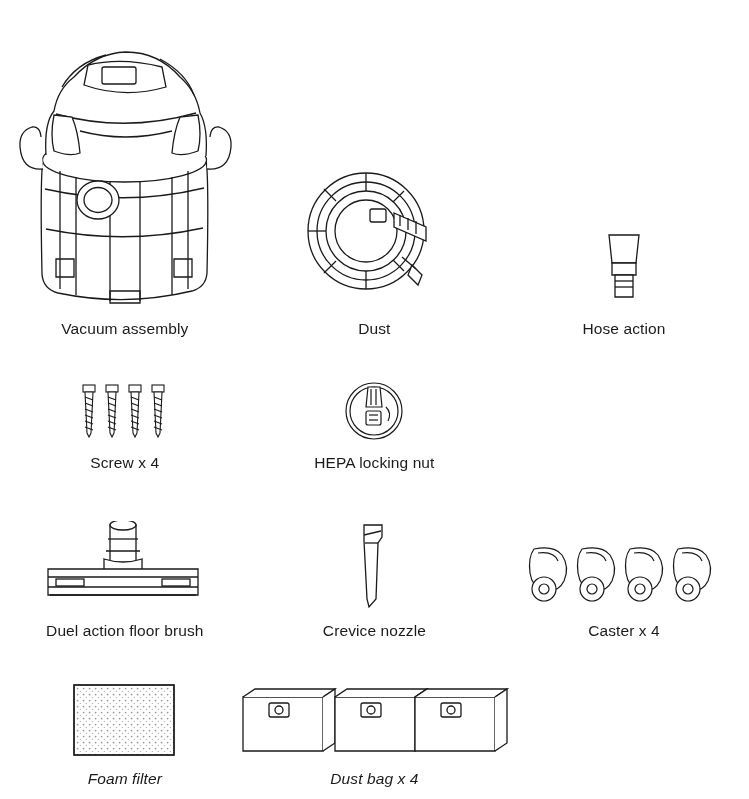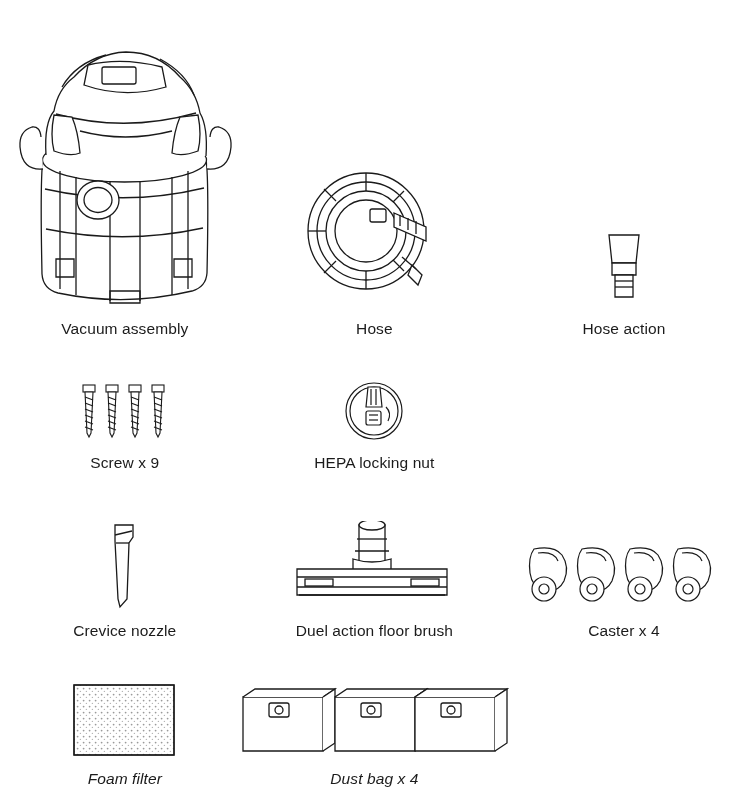--- a/index.html
+++ b/index.html
@@ -128,21 +128,21 @@
           <path d="M100 44 L132 58 L132 72 L100 58 Z" fill="#fff"></path>
           <path d="M106 46 L106 57"></path>
             <path d="M114 49 L114 61"></path>
             <path d="M122 52 L122 65"></path>
           <rect x="76" y="40" width="16" height="13" rx="2" fill="#fff"></rect>
 
           <path d="M118 96 L128 106 L124 116 L114 106 Z" fill="#fff"></path>
           <path d="M108 88 L122 100"></path>
         </svg>
       </div>
-      <div class="caption">Hose</div>
+      <div class="caption">Dust</div>
     </div>
 
     <div class="cell">
       <div class="art">
         <svg width="70" height="80" viewBox="0 0 70 80" fill="none" stroke="#1a1a1a" stroke-width="1.3">
           <path d="M20 6 L50 6 L47 34 L23 34 Z" fill="#fff"></path>
           <path d="M23 34 L47 34 L47 46 L23 46 Z" fill="#fff"></path>
           <path d="M26 46 L44 46 L44 68 L26 68 Z" fill="#fff"></path>
           <path d="M26 52 L44 52"></path>
           <path d="M26 58 L44 58"></path>
@@ -173,21 +173,21 @@
             <path d="M10 11 L18 11 L16 52 L14 56 L12 52 Z" fill="#fff"></path>
             <path d="M10 16 L18 19 M10 22 L18 25 M10 28 L18 31 M10 34 L18 37 M10 40 L18 43 M10 46 L18 49"></path>
           </g>
           <g transform="translate(69,0)">
             <rect x="8" y="4" width="12" height="7" fill="#fff"></rect>
             <path d="M10 11 L18 11 L16 52 L14 56 L12 52 Z" fill="#fff"></path>
             <path d="M10 16 L18 19 M10 22 L18 25 M10 28 L18 31 M10 34 L18 37 M10 40 L18 43 M10 46 L18 49"></path>
           </g>
         </svg>
       </div>
-      <div class="caption">Screw x 9</div>
+      <div class="caption">Screw x 4</div>
     </div>
 
     <div class="cell">
       <div class="art">
         <svg width="64" height="64" viewBox="0 0 64 64" fill="none" stroke="#1a1a1a" stroke-width="1.2">
           <circle cx="32" cy="32" r="28" fill="#fff"></circle>
           <circle cx="32" cy="32" r="24" fill="#fff"></circle>
           <path d="M26 8 L38 8 L40 28 L24 28 Z" fill="#fff"></path>
           <path d="M29 10 L29 26"></path>
             <path d="M34 10 L34 26"></path>
@@ -198,48 +198,48 @@
         </svg>
       </div>
       <div class="caption">HEPA locking nut</div>
     </div>
   </div>
 
   <div class="row" id="row-3">
 
     <div class="cell">
       <div class="art">
-        <svg width="48" height="90" viewBox="0 0 48 90" fill="none" stroke="#1a1a1a" stroke-width="1.3">
-          <path d="M14 4 L32 4 L32 16 L28 22 L26 78 L19 86 L17 78 L14 20 Z" fill="#fff"></path>
-          <path d="M14 14 L31 10"></path>
-          <path d="M15 22 L28 22"></path>
-        </svg>
-      </div>
-      <div class="caption">Crevice nozzle</div>
-    </div>
-
-    <div class="cell">
-      <div class="art">
         <svg width="170" height="90" viewBox="0 0 170 90" fill="none" stroke="#1a1a1a" stroke-width="1.3">
 
           <path d="M70 4 L96 4 L96 44 L70 44 Z" fill="#fff"></path>
           <ellipse cx="83" cy="4" rx="13" ry="5" fill="#fff"></ellipse>
           <path d="M68 18 L98 18"></path>
           <path d="M66 30 L100 30"></path>
           <path d="M64 38 Q83 44 102 38 L102 56 L64 56 Z" fill="#fff"></path>
 
           <path d="M8 48 L158 48 L158 74 L8 74 Z" fill="#fff"></path>
           <path d="M8 56 L158 56"></path>
           <path d="M8 66 L158 66"></path>
           <rect x="16" y="58" width="28" height="7" fill="#fff"></rect>
           <rect x="122" y="58" width="28" height="7" fill="#fff"></rect>
           <path d="M10 74 L156 74"></path>
         </svg>
       </div>
       <div class="caption">Duel action floor brush</div>
+    </div>
+
+    <div class="cell">
+      <div class="art">
+        <svg width="48" height="90" viewBox="0 0 48 90" fill="none" stroke="#1a1a1a" stroke-width="1.3">
+          <path d="M14 4 L32 4 L32 16 L28 22 L26 78 L19 86 L17 78 L14 20 Z" fill="#fff"></path>
+          <path d="M14 14 L31 10"></path>
+          <path d="M15 22 L28 22"></path>
+        </svg>
+      </div>
+      <div class="caption">Crevice nozzle</div>
     </div>
 
     <div class="cell">
       <div class="art">
         <svg width="200" height="70" viewBox="0 0 200 70" fill="none" stroke="#1a1a1a" stroke-width="1.2">
           <g>
             <path d="M10 8 Q30 4 38 14 Q46 26 40 40 Q34 52 20 50 Q8 46 6 32 Q4 16 10 8 Z" fill="#fff"></path>
             <path d="M14 12 Q30 10 34 20"></path>
             <circle cx="20" cy="48" r="12" fill="#fff"></circle>
             <circle cx="20" cy="48" r="5" fill="#fff"></circle>

